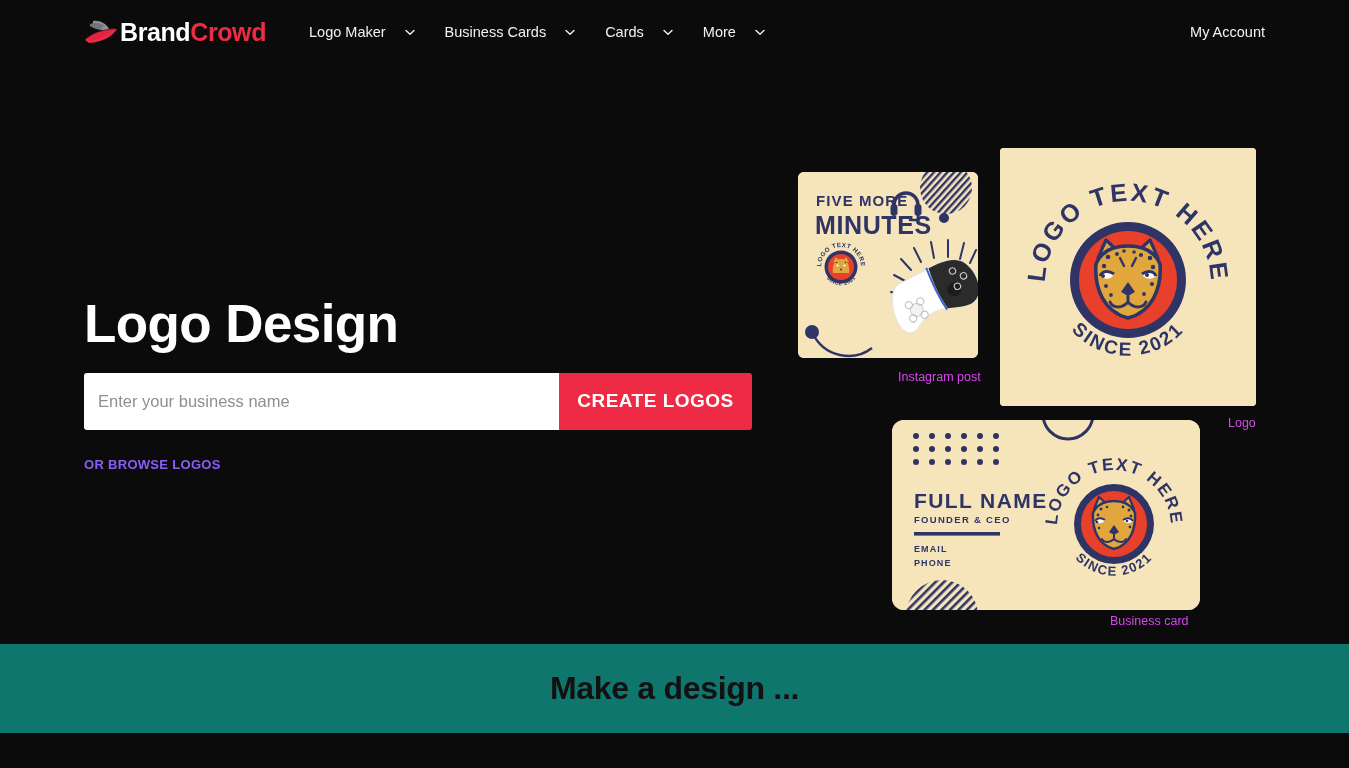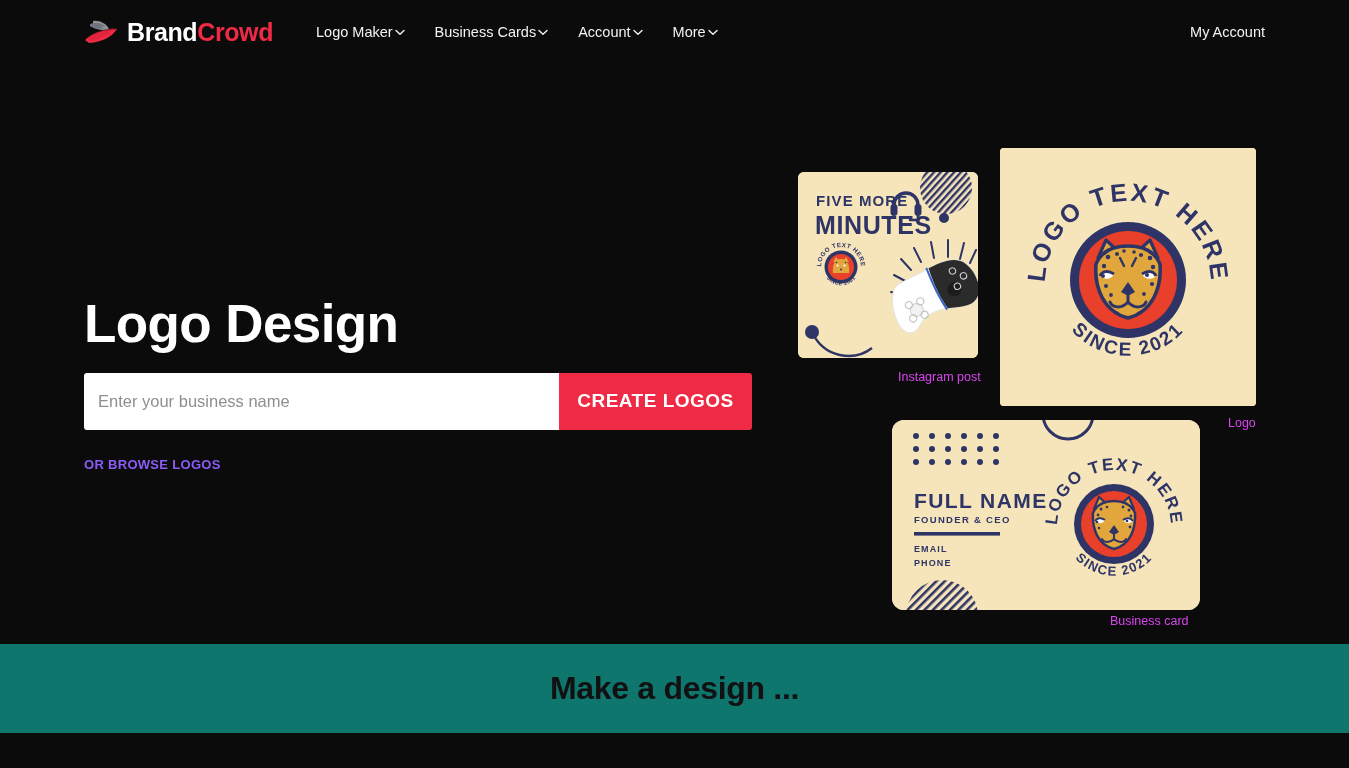--- a/index.html
+++ b/index.html
@@ -11,34 +11,34 @@
   }
   .page { position: relative; width: 1349px; height: 768px; background:#0b0b0b; }
 
   
   .header {
     position: absolute; top: 0; left: 0; width: 1349px; height: 64px;
     background: #0b0b0b;
     display: flex; align-items: center;
   }
   .brand {
-    display: flex; align-items: center; gap: 7px;
+    display: flex; align-items: center; 
     margin-left: 84px; text-decoration: none; cursor: pointer;
   }
   .brand-mark { width: 36px; height: 30px; display: block; flex: 0 0 auto; }
   .brand-text {
     font-size: 25px; font-weight: bold; letter-spacing: -0.4px;
     line-height: 1; white-space: nowrap;
   }
   .brand-text .w1 { color: #ffffff; }
   .brand-text .w2 { color: #ef2a45; }
 
   .nav { display: flex; align-items: center; margin-left: 28px; }
   .nav-item {
-    display: flex; align-items: center; gap: 2px;
+    display: flex; align-items: center; gap: 19px;
     color: #f2f2f2; font-size: 14.5px; line-height: 1;
     padding: 8px 15px; cursor: pointer; white-space: nowrap;
   }
   .chev { width: 10px; height: 7px; display: block; flex: 0 0 auto; }
   .account {
     position: absolute; right: 84px; top: 50%; transform: translateY(-50%);
     color: #f2f2f2; font-size: 14.5px; cursor: pointer; white-space: nowrap;
   }
 
   
@@ -131,21 +131,21 @@
       </div>
       <div class="nav-item">
         <span>Business Cards</span>
         <span>
           <svg class="chev" viewBox="0 0 10 7">
               <path d="M1 1.4 L5 5.2 L9 1.4" fill="none" stroke="#f2f2f2" stroke-width="1.4" stroke-linecap="round" stroke-linejoin="round"></path>
             </svg>
         </span>
       </div>
       <div class="nav-item">
-        <span>Account</span>
+        <span>Cards</span>
         <span>
           <svg class="chev" viewBox="0 0 10 7">
               <path d="M1 1.4 L5 5.2 L9 1.4" fill="none" stroke="#f2f2f2" stroke-width="1.4" stroke-linecap="round" stroke-linejoin="round"></path>
             </svg>
         </span>
       </div>
       <div class="nav-item">
         <span>More</span>
         <span>
           <svg class="chev" viewBox="0 0 10 7">

